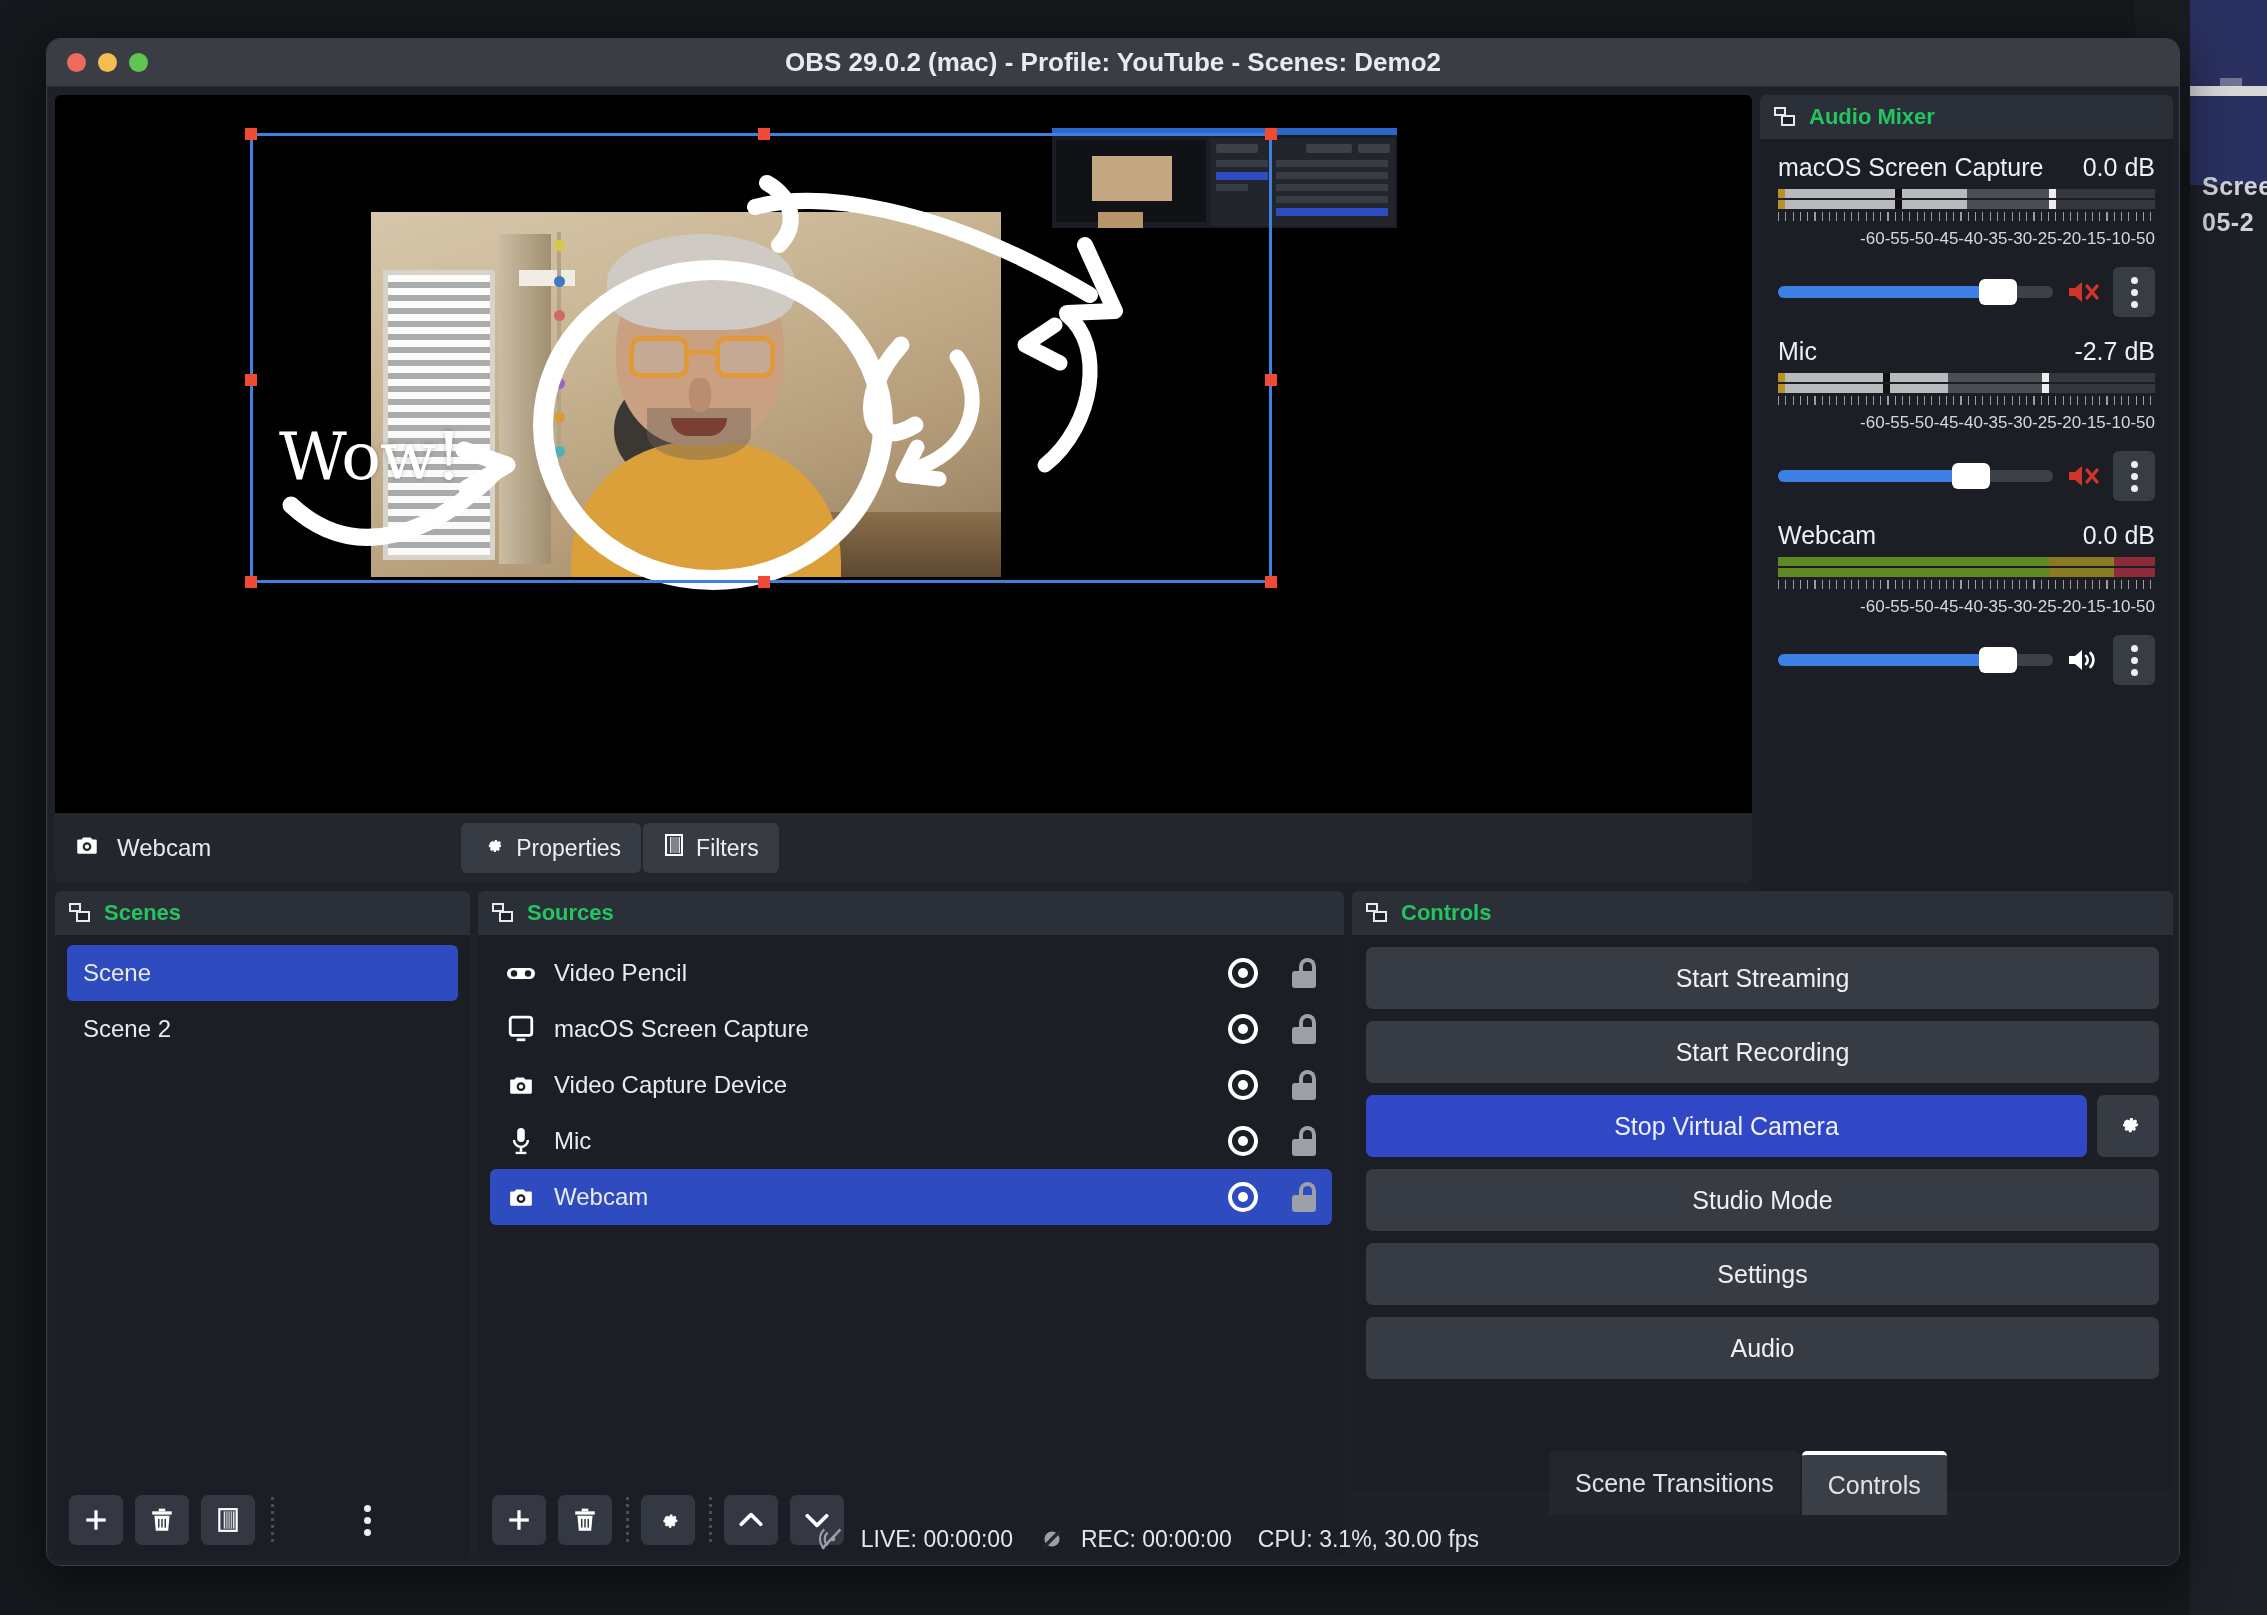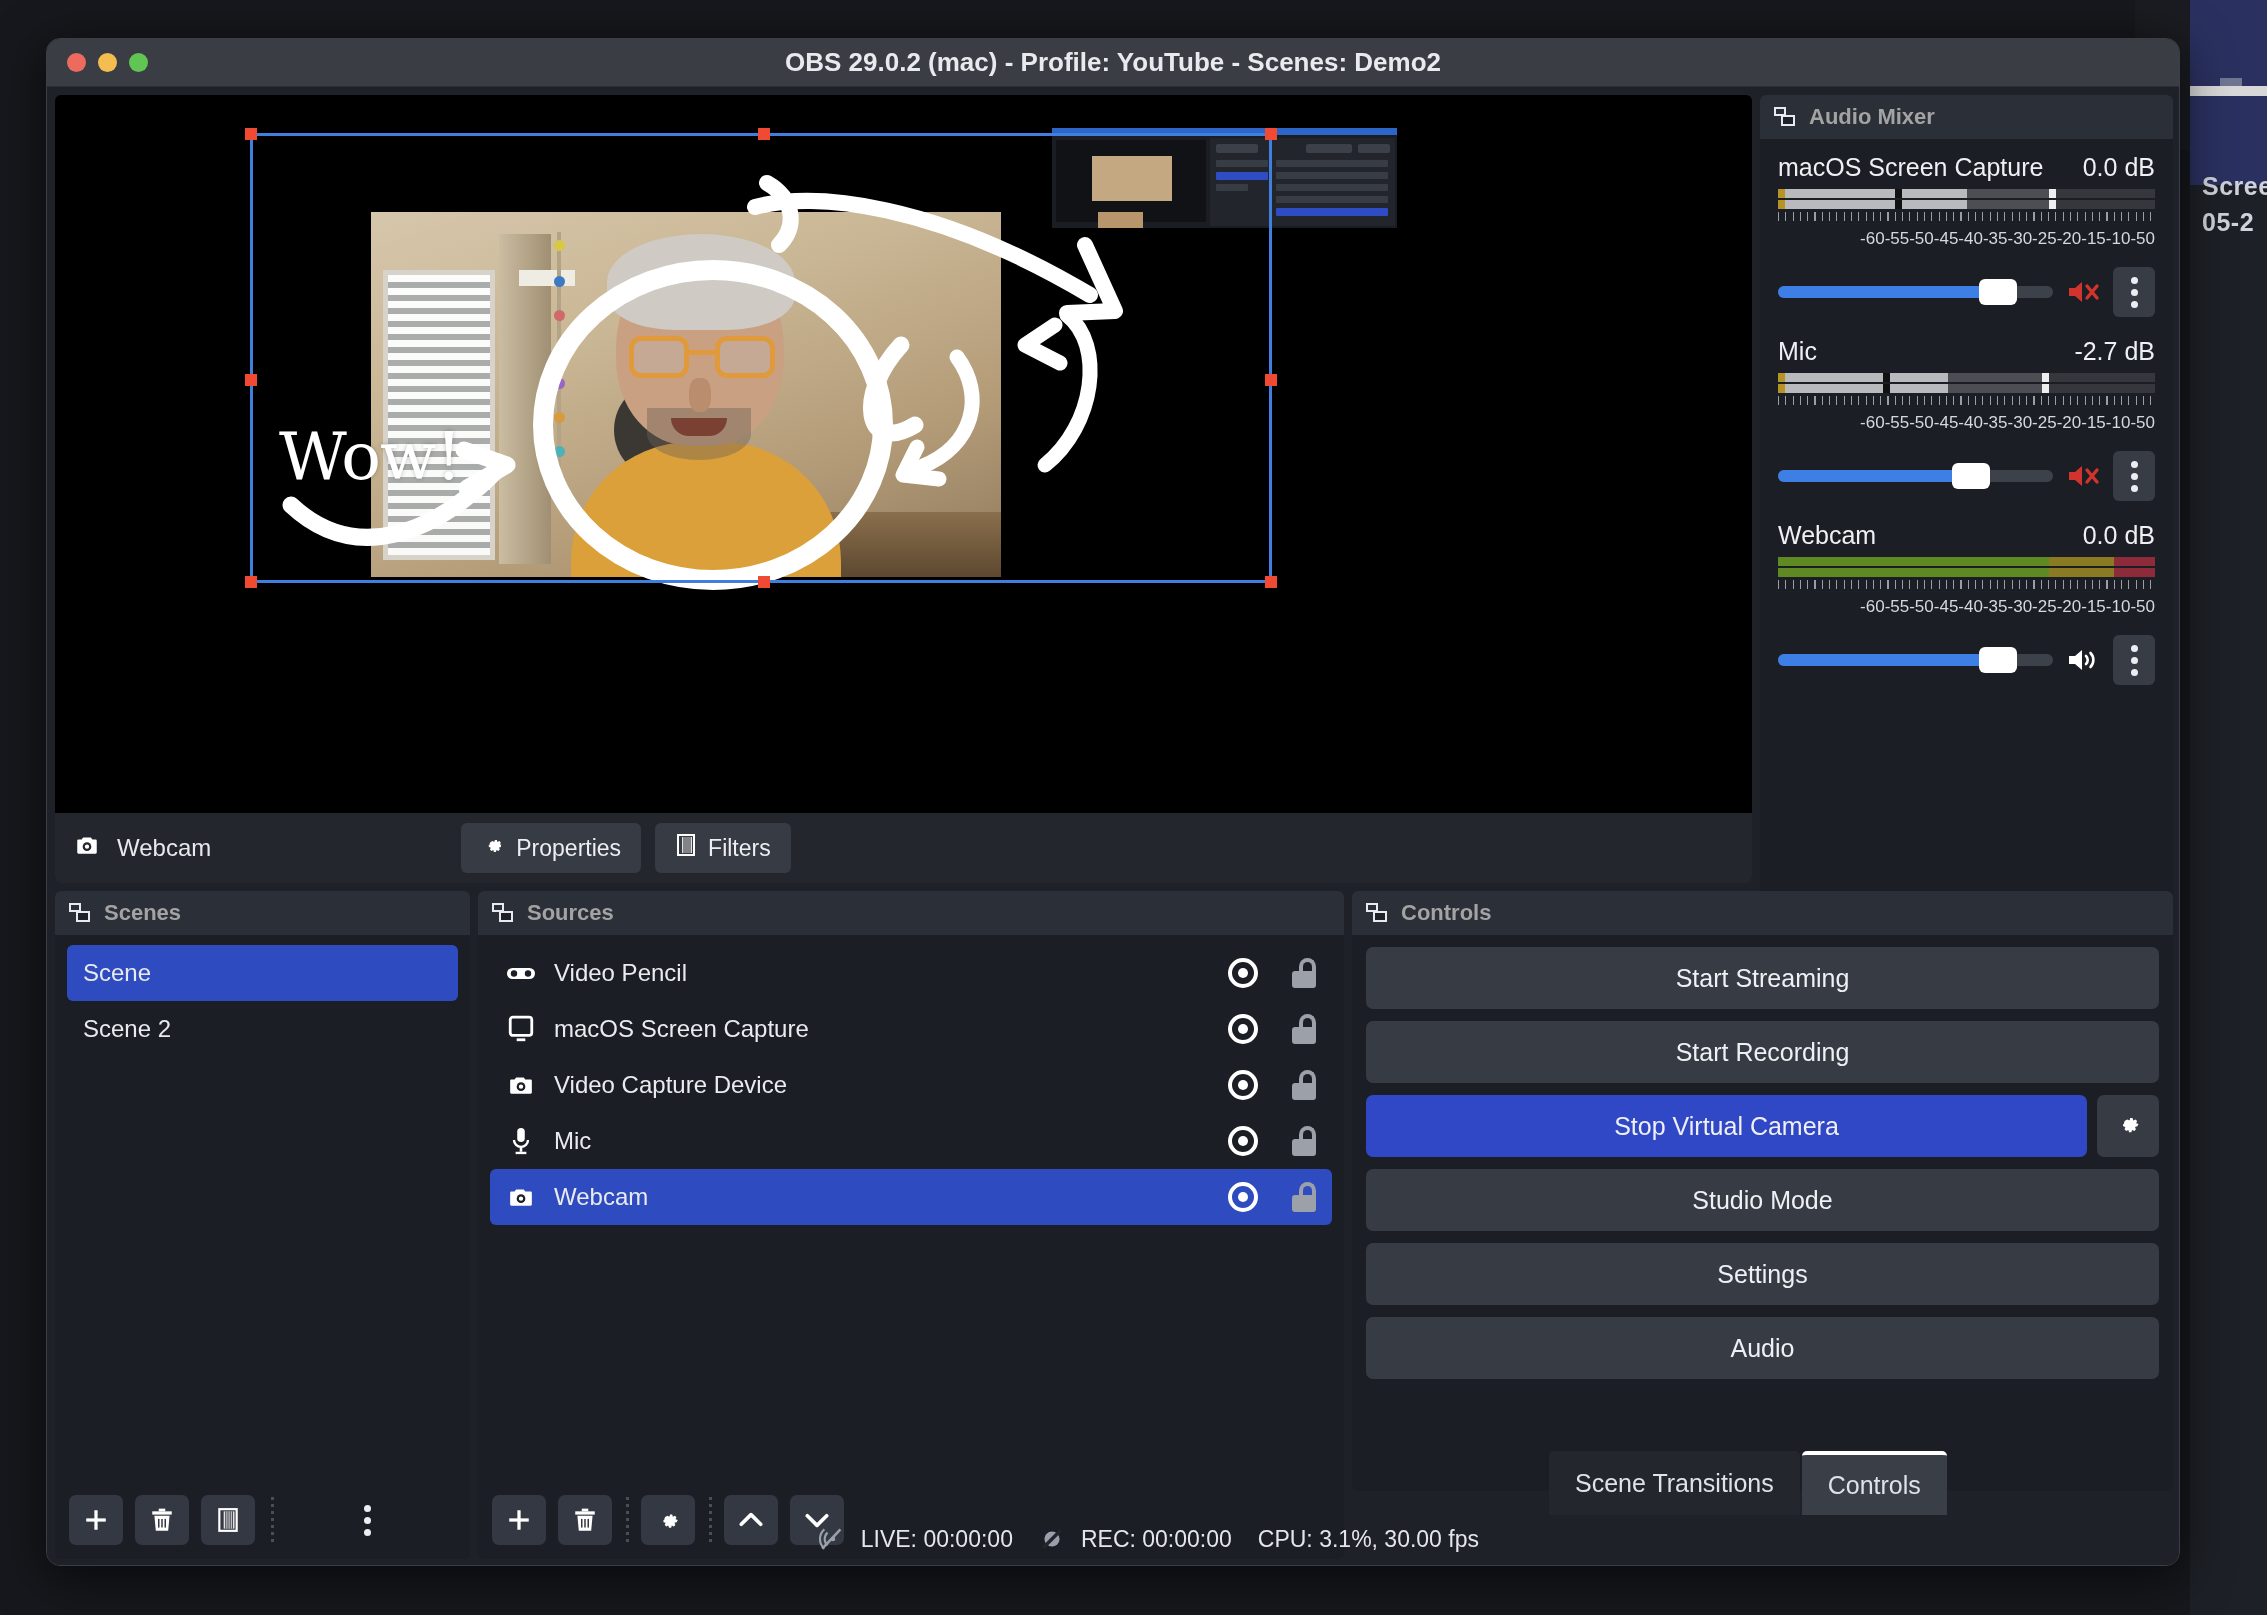--- a/index.html
+++ b/index.html
@@ -145,35 +145,35 @@
     border: 3px solid #3f7fe0;
   }
   .handle { position: absolute; width: 12px; height: 12px; background: #f04a32; }
 
   
   #preview-toolbar {
     position: absolute; left: 0; top: 718px; width: 1697px; height: 70px;
     background: #23262d; display: flex; align-items: center; padding: 0 18px;
   }
   .ptb-src { display: flex; align-items: center; gap: 16px; color: #e8e9ed; font-size: 24px; }
-  .ptb-btns { display: flex; gap: 14px; margin-left: 250px; }
+  .ptb-btns { display: flex; gap: 2px; margin-left: 250px; }
   .ptb-btn {
     background: #373b44; border-radius: 6px; height: 50px;
     padding: 0 20px; display: flex; align-items: center; gap: 11px;
     color: #eceef2; font-size: 23px; cursor: pointer;
   }
 
   
   #audio-mixer {
     position: absolute; left: 1713px; top: 8px; width: 413px; height: 880px;
     background: #1b1e24; border-radius: 6px; overflow: hidden;
   }
   .panel-head {
     height: 44px; background: #2b2f37; display: flex; align-items: center;
-    gap: 13px; padding: 0 14px; color: #a3a3a3; font-size: 22px; font-weight: bold;
+    gap: 13px; padding: 0 14px; color: #22c55e; font-size: 22px; font-weight: bold;
   }
   .dock-icon { width: 22px; height: 21px; position: relative; flex: none; }
   .dock-icon i { position: absolute; border: 2.5px solid #e8eaef; display:block; }
   .dock-icon i:nth-child(1) { left:0; top:0; width:12px; height:9px; }
   .dock-icon i:nth-child(2) { left:7px; top:8px; width:14px; height:11px; background:#1e2127; }
   .mix-ch { padding: 14px 18px 6px; }
   .mix-top { display: flex; justify-content: space-between; align-items: baseline; }
   .mix-name { color: #eef0f4; font-size: 25px; }
   .mix-db { color: #eef0f4; font-size: 25px; }
   .meter-wrap { margin-top: 7px; position: relative; height: 22px; }

